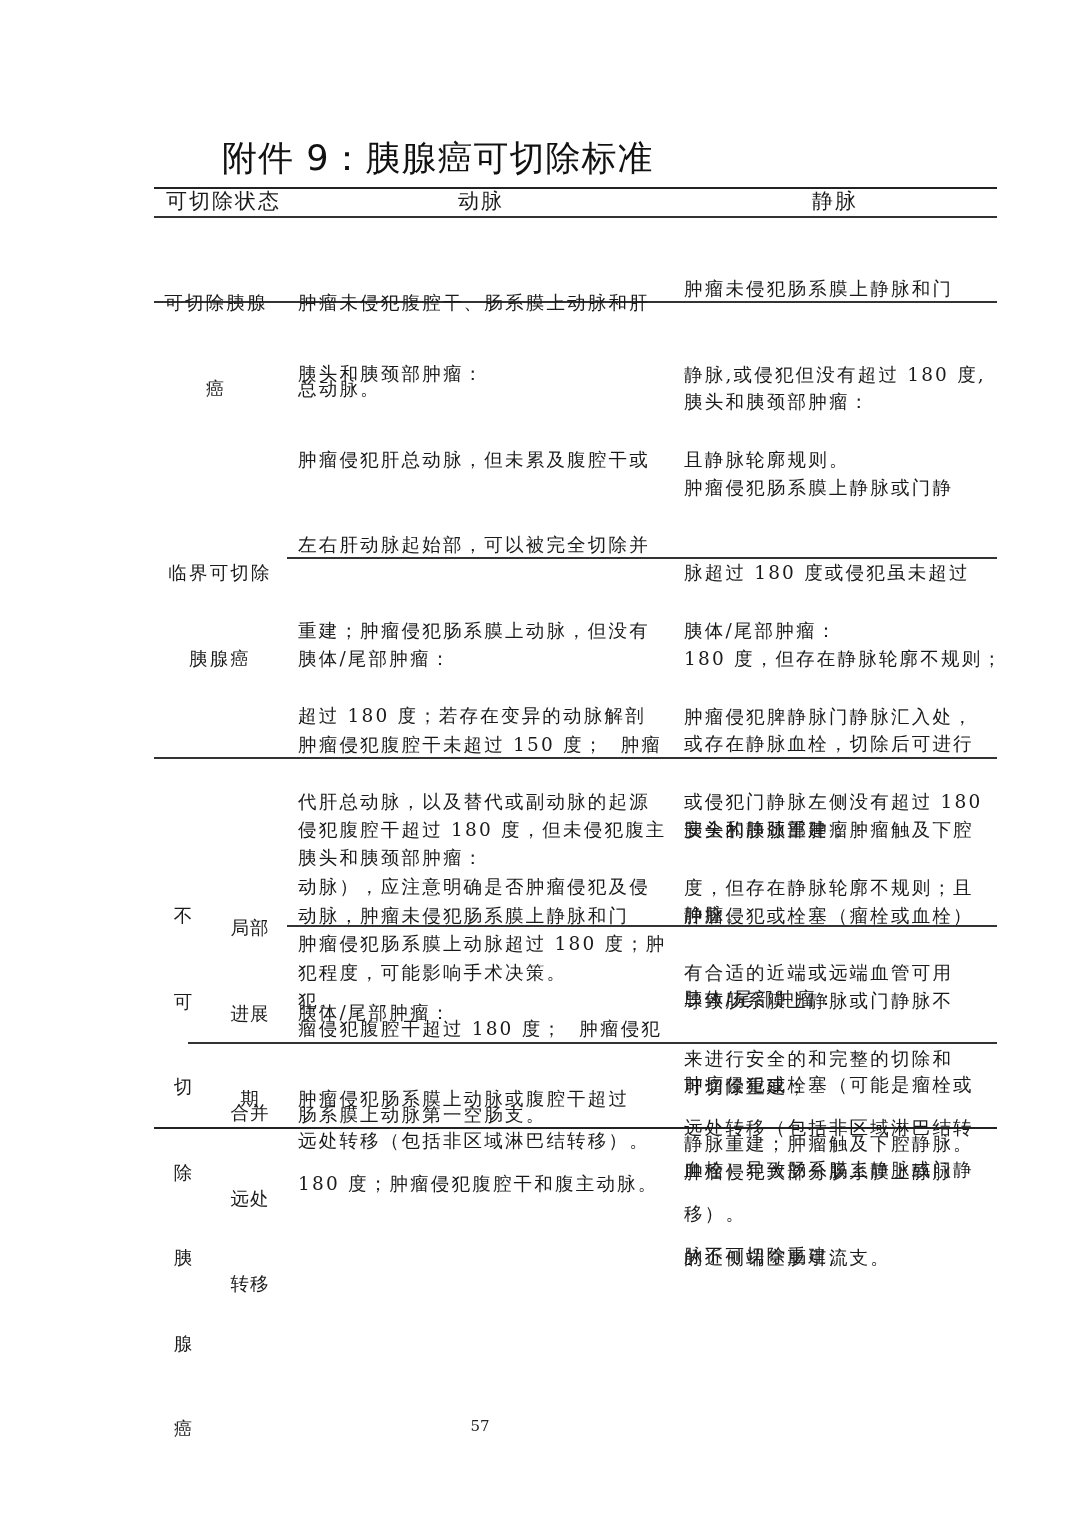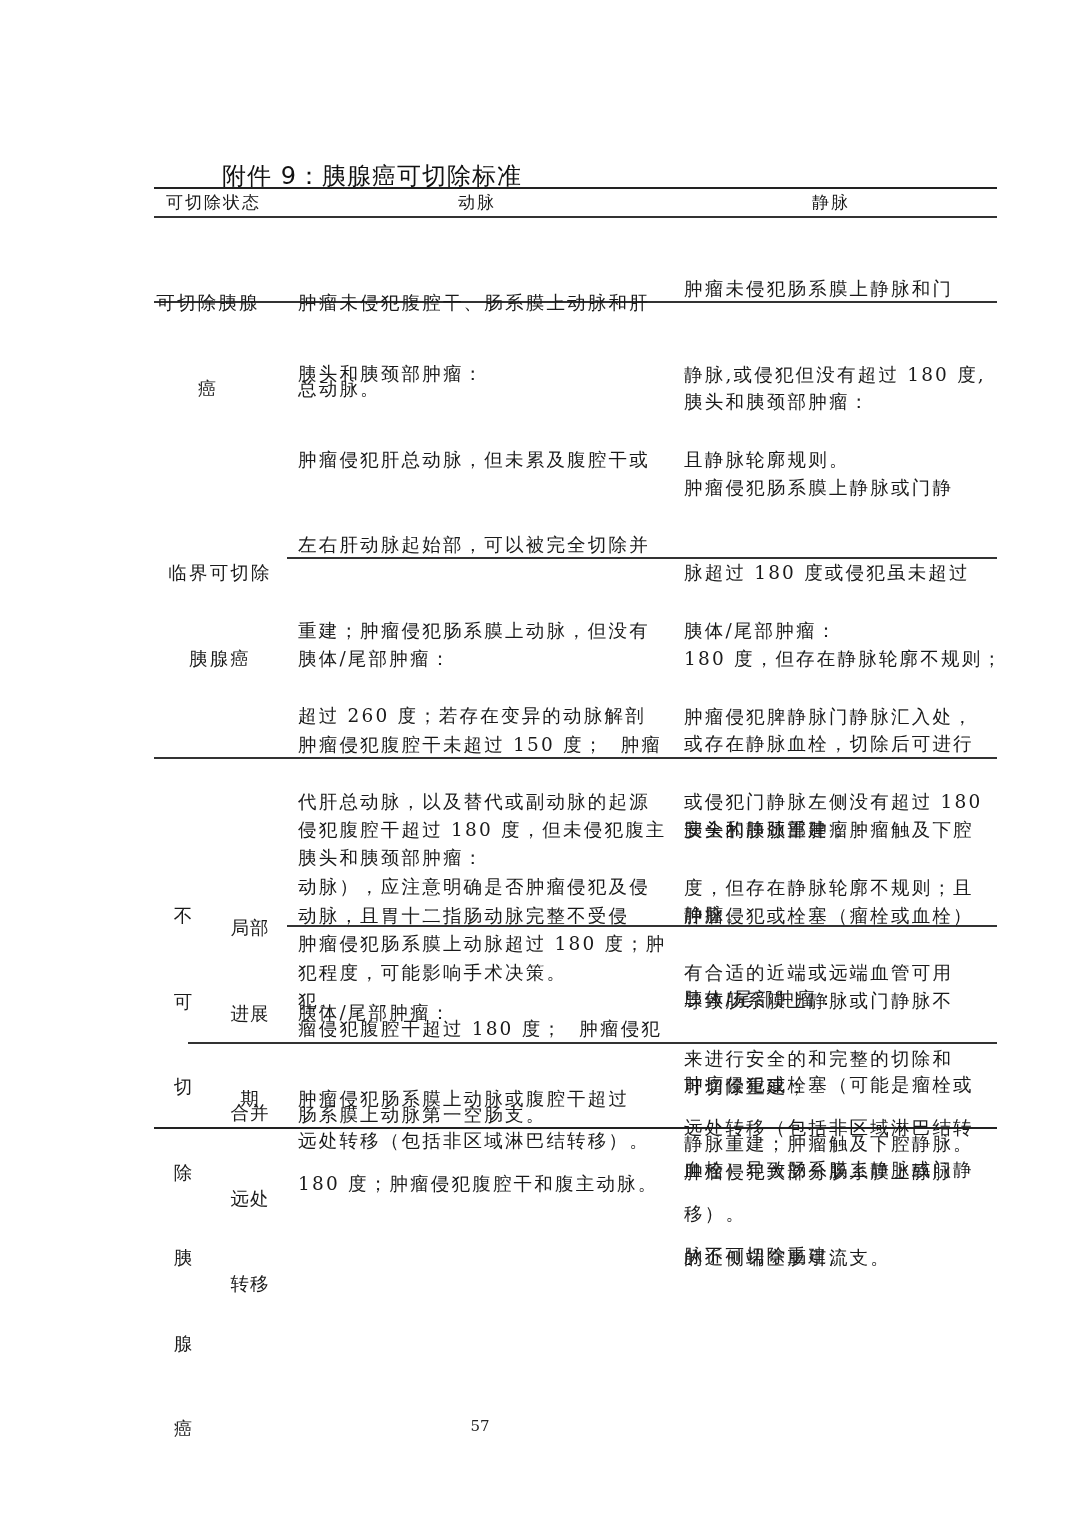--- a/index.html
+++ b/index.html
@@ -2,33 +2,33 @@
 <html><head>
   <meta charset="utf-8">
   <style>
     html, body { margin: 0; padding: 0; background: #ffffff; }
     body {
       width: 1080px; height: 1527px; position: relative; overflow: hidden;
       font-family: "DejaVu Serif", "Liberation Serif", serif;
       color: #1a1a1a;
     }
     .title {
-      position: absolute; left: 222px; top: 156px;
-      font-size: 24px; line-height: 40px; letter-spacing: 1px;
+      position: absolute; left: 222px; top: 138px;
+      font-size: 35px; line-height: 40px; letter-spacing: 1px;
       font-family: "DejaVu Sans", "Liberation Sans", sans-serif;
       color: #111;
     }
     .hline { position: absolute; background: #333; height: 1.5px; }
     .hline.thick { height: 2px; background: #222; }
     .cell {
       position: absolute; font-size: 18.5px; line-height: 28.5px;
       letter-spacing: 2.2px; white-space: pre; color: #1a1a1a;
     }
     .cell .line { display: block; }
-    .hdr { font-size: 17px; letter-spacing: 2px; font-family: Liberation Serif, serif; }
+    .hdr { font-size: 21px; letter-spacing: 2px; font-family: Liberation Mono, monospace; }
     .center { text-align: center; }
     .vert { position: absolute; font-size: 18.5px; line-height: 28.5px; width: 24px; text-align: center; }
     .vert span { display: block; }
     .page-num { position: absolute; left: 0; width: 960px; top: 1417px; text-align: center; font-size: 15px; color: #222; }
   </style>
 </head>
 <body>
 
 <div class="title">附件 9：胰腺癌可切除标准</div>
 
@@ -38,21 +38,21 @@
 <div class="hline" style="left:287px; top:557px; width:710px;"></div>
 <div class="hline" style="left:154px; top:757px; width:843px;"></div>
 <div class="hline" style="left:287px; top:925px; width:710px;"></div>
 <div class="hline" style="left:188px; top:1042px; width:809px;"></div>
 <div class="hline thick" style="left:154px; top:1127px; width:843px;"></div>
 
 <div class="cell hdr" style="left:166px; top:189px;">可切除状态</div>
 <div class="cell hdr" style="left:458px; top:189px;">动脉</div>
 <div class="cell hdr" style="left:812px; top:189px;">静脉</div>
 
-<div class="cell center" style="left:148px; top:232px; width:120px;">
+<div class="cell center" style="left:156px; top:232px; width:120px;">
   <span class="line">可切除胰腺</span>
   <span class="line">癌</span>
 </div>
 <div class="cell" style="left:298px; top:232px;">
   <span class="line">肿瘤未侵犯腹腔干、肠系膜上动脉和肝</span>
   <span class="line">总动脉。</span>
 </div>
 <div class="cell" style="left:684px; top:218px;">
   <span class="line">肿瘤未侵犯肠系膜上静脉和门</span>
   <span class="line">静脉,或侵犯但没有超过 180 度,</span>
@@ -61,39 +61,39 @@
 
 <div class="cell center" style="left:160px; top:502px; width:120px;">
   <span class="line">临界可切除</span>
   <span class="line">胰腺癌</span>
 </div>
 <div class="cell" style="left:298px; top:303px;">
   <span class="line">胰头和胰颈部肿瘤：</span>
   <span class="line">肿瘤侵犯肝总动脉，但未累及腹腔干或</span>
   <span class="line">左右肝动脉起始部，可以被完全切除并</span>
   <span class="line">重建；肿瘤侵犯肠系膜上动脉，但没有</span>
-  <span class="line">超过 260 度；若存在变异的动脉解剖</span>
+  <span class="line">超过 180 度；若存在变异的动脉解剖</span>
   <span class="line">代肝总动脉，以及替代或副动脉的起源</span>
   <span class="line">动脉），应注意明确是否肿瘤侵犯及侵</span>
   <span class="line">犯程度，可能影响手术决策。</span>
 </div>
 <div class="cell" style="left:684px; top:331px;">
   <span class="line">胰头和胰颈部肿瘤：</span>
   <span class="line">肿瘤侵犯肠系膜上静脉或门静</span>
   <span class="line">脉超过 180 度或侵犯虽未超过</span>
   <span class="line">180 度，但存在静脉轮廓不规则；</span>
   <span class="line">或存在静脉血栓，切除后可进行</span>
   <span class="line">安全的静脉重建；肿瘤触及下腔</span>
   <span class="line">静脉。</span>
 </div>
 <div class="cell" style="left:298px; top:588px;">
   <span class="line">胰体/尾部肿瘤：</span>
   <span class="line">肿瘤侵犯腹腔干未超过 150 度；  肿瘤</span>
   <span class="line">侵犯腹腔干超过 180 度，但未侵犯腹主</span>
-  <span class="line">动脉，且胃十二指肠动脉完整不受侵</span>
+  <span class="line">动脉，肿瘤未侵犯肠系膜上静脉和门</span>
   <span class="line">犯。</span>
 </div>
 <div class="cell" style="left:684px; top:560px;">
   <span class="line">胰体/尾部肿瘤：</span>
   <span class="line">肿瘤侵犯脾静脉门静脉汇入处，</span>
   <span class="line">或侵犯门静脉左侧没有超过 180</span>
   <span class="line">度，但存在静脉轮廓不规则；且</span>
   <span class="line">有合适的近端或远端血管可用</span>
   <span class="line">来进行安全的和完整的切除和</span>
   <span class="line">静脉重建；肿瘤触及下腔静脉。</span>

